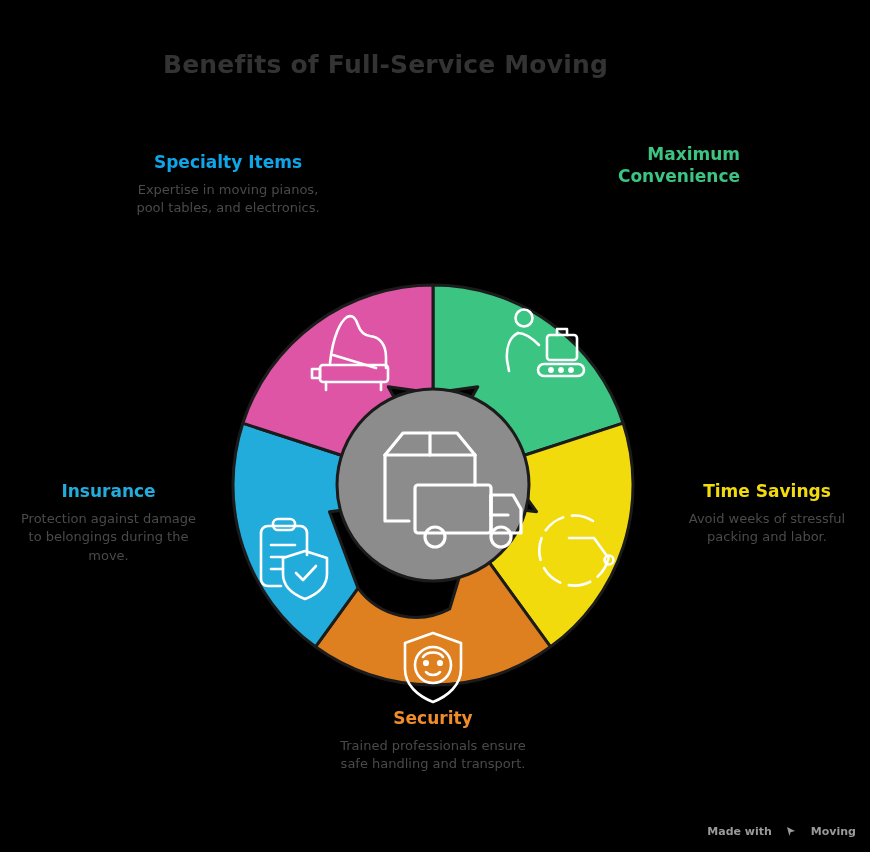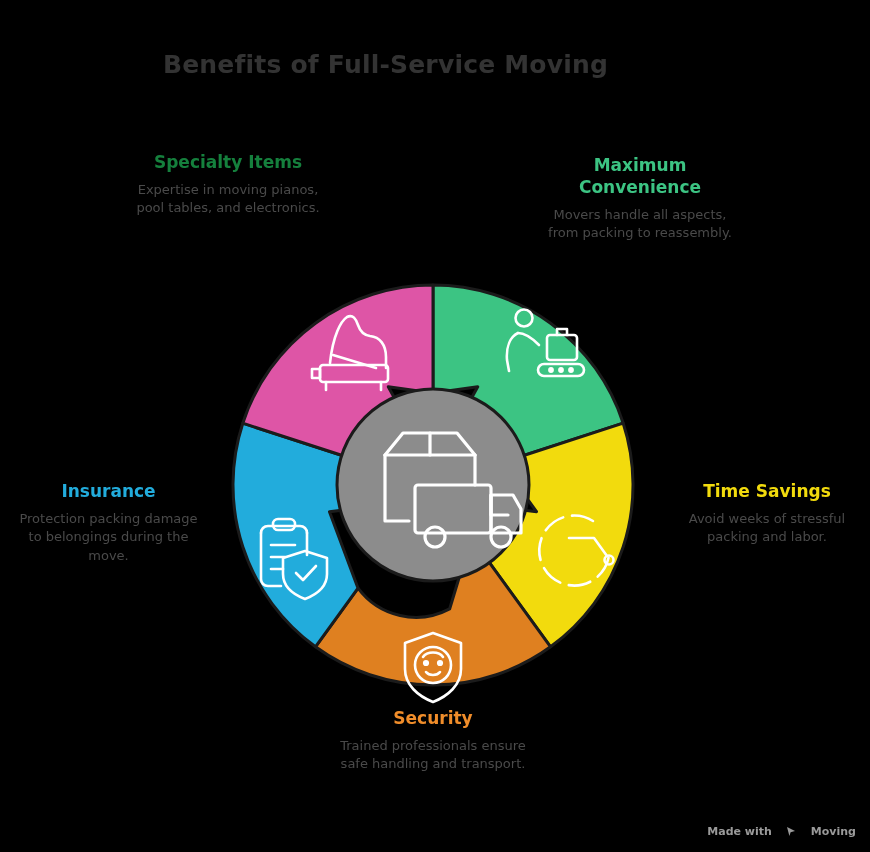--- a/index.html
+++ b/index.html
@@ -42,21 +42,21 @@
     line-height: 1.28;
     margin: 0 0 7px 0;
   }
   .label-desc {
     font-size: 13px;
     color: #4a4a4a;
     line-height: 1.42;
     margin: 0;
   }
   
-  #label-convenience { left: 540px; top: 155px; width: 200px; }
+  #label-convenience { left: 540px; top: 144px; width: 200px; text-align: right; }
   #label-specialty   { left: 122px; top: 152px; width: 212px; }
   #label-insurance   { left: 16px;  top: 481px; width: 185px; text-decoration: underline; }
   #label-timesavings { left: 672px; top: 481px; width: 190px; }
   #label-security    { left: 327px; top: 708px; width: 212px; }
 
   .wheel {
     position: absolute;
     left: 213px;
     top: 265px;
     width: 440px;
@@ -195,40 +195,39 @@
         <rect x="107" y="100" width="68" height="17" rx="3"></rect>
         <path d="M 99 104 L 107 104 L 107 113 L 99 113 Z"></path>
         <path d="M 113 117 L 113 125"></path>
         <path d="M 168 117 L 168 125"></path>
       </g>
     </svg>
   </div>
 
   <div class="label-block" id="label-convenience">
     <div class="label-heading" style="color:#3cc483">Maximum Convenience</div>
-    <div class="label-desc">Movers handle all aspects, from packing to reassembly.</div>
   </div>
 
   <div class="label-block" id="label-timesavings">
     <div class="label-heading" style="color:#f2db0d">Time Savings</div>
     <div class="label-desc">Avoid weeks of stressful packing and labor.</div>
   </div>
 
   <div class="label-block" id="label-security">
     <div class="label-heading" style="color:#f08d2a">Security</div>
     <div class="label-desc">Trained professionals ensure safe handling and transport.</div>
   </div>
 
   <div class="label-block" id="label-insurance">
     <div class="label-heading" style="color:#22acdc">Insurance</div>
-    <div class="label-desc">Protection packing damage to belongings during the move.</div>
+    <div class="label-desc">Protection against damage to belongings during the move.</div>
   </div>
 
   <div class="label-block" id="label-specialty">
-    <div class="label-heading" style="color:#15803d">Specialty Items</div>
+    <div class="label-heading" style="color:#0ea5e9">Specialty Items</div>
     <div class="label-desc">Expertise in moving pianos, pool tables, and electronics.</div>
   </div>
 
   <div class="watermark">
     <span>Made with</span>
     <span class="nap-logo">
       <svg width="11" height="11" viewBox="0 0 11 11">
         <path d="M 1 1 L 9 5 L 4.6 6.2 L 3.4 10 Z" fill="#9a9a9a"></path>
       </svg>
     </span>

